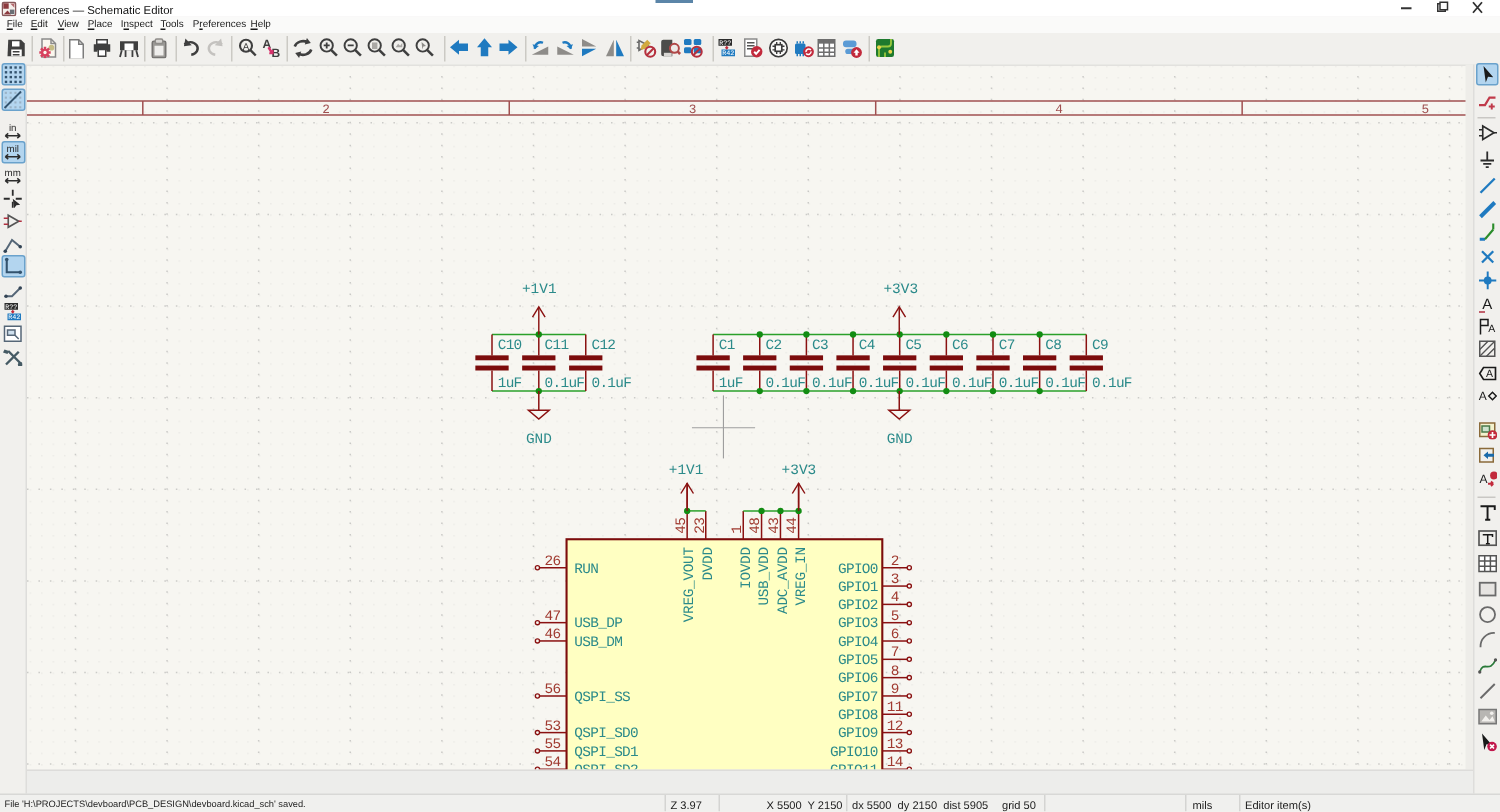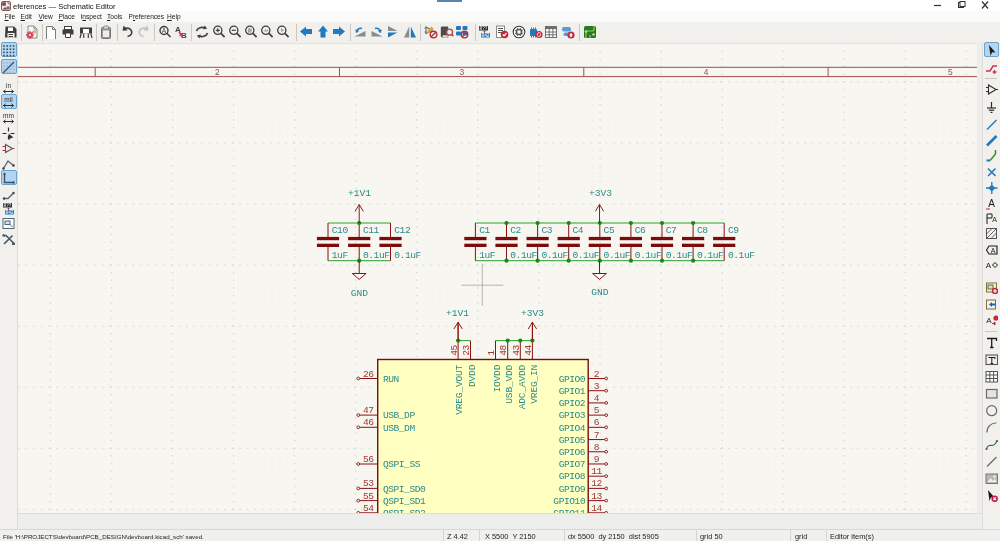--- a/index.html
+++ b/index.html
@@ -838,24 +838,24 @@
     <div class="abs" style="left:1.2px;top:1.0px"><svg width="13" height="13" viewBox="0 0 13 13">
         <path d="M3 1 L9.5 8.5 L6 8.2 L4.5 12 Z" fill="#1a1a1a"></path>
         <circle cx="9.7" cy="9.7" r="3.2" fill="#c2184c"></circle>
         <path d="M8.4 8.4 l2.6 2.6 m0 -2.6 l-2.6 2.6" stroke="#fff" stroke-width="1.1"></path>
       </svg></div>
   </div>
 <div class="abs" id="vscroll"></div>
 <div class="abs" id="hscroll"></div>
 <div class="abs" id="statusbar"></div>
 <span class="stf" style="left:3px">File 'H:\PROJECTS\devboard\PCB_DESIGN\devboard.kicad_sch' saved.</span>
-<span class="st" style="left:447px">Z 4.42</span>
-<span class="st" style="left:485px">X 5500  Y 2150</span>
+<span class="st" style="left:447px">Z 3.97</span>
+<span class="st" style="left:511px">X 5500  Y 2150</span>
 <span class="st" style="left:568px">dx 5500  dy 2150  dist 5905</span>
-<span class="st" style="left:700px">grid 50</span>
-<span class="st" style="left:795px">grid</span>
+<span class="st" style="left:668px">grid 50</span>
+<span class="st" style="left:795px">mils</span>
 <span class="st" style="left:830px">Editor item(s)</span>
 <div class="ssep" style="left:443px"></div>
 <div class="ssep" style="left:479px"></div>
 <div class="ssep" style="left:564px"></div>
 <div class="ssep" style="left:696px"></div>
 <div class="ssep" style="left:790px"></div>
 <div class="ssep" style="left:826px"></div>
 
 </body></html>

